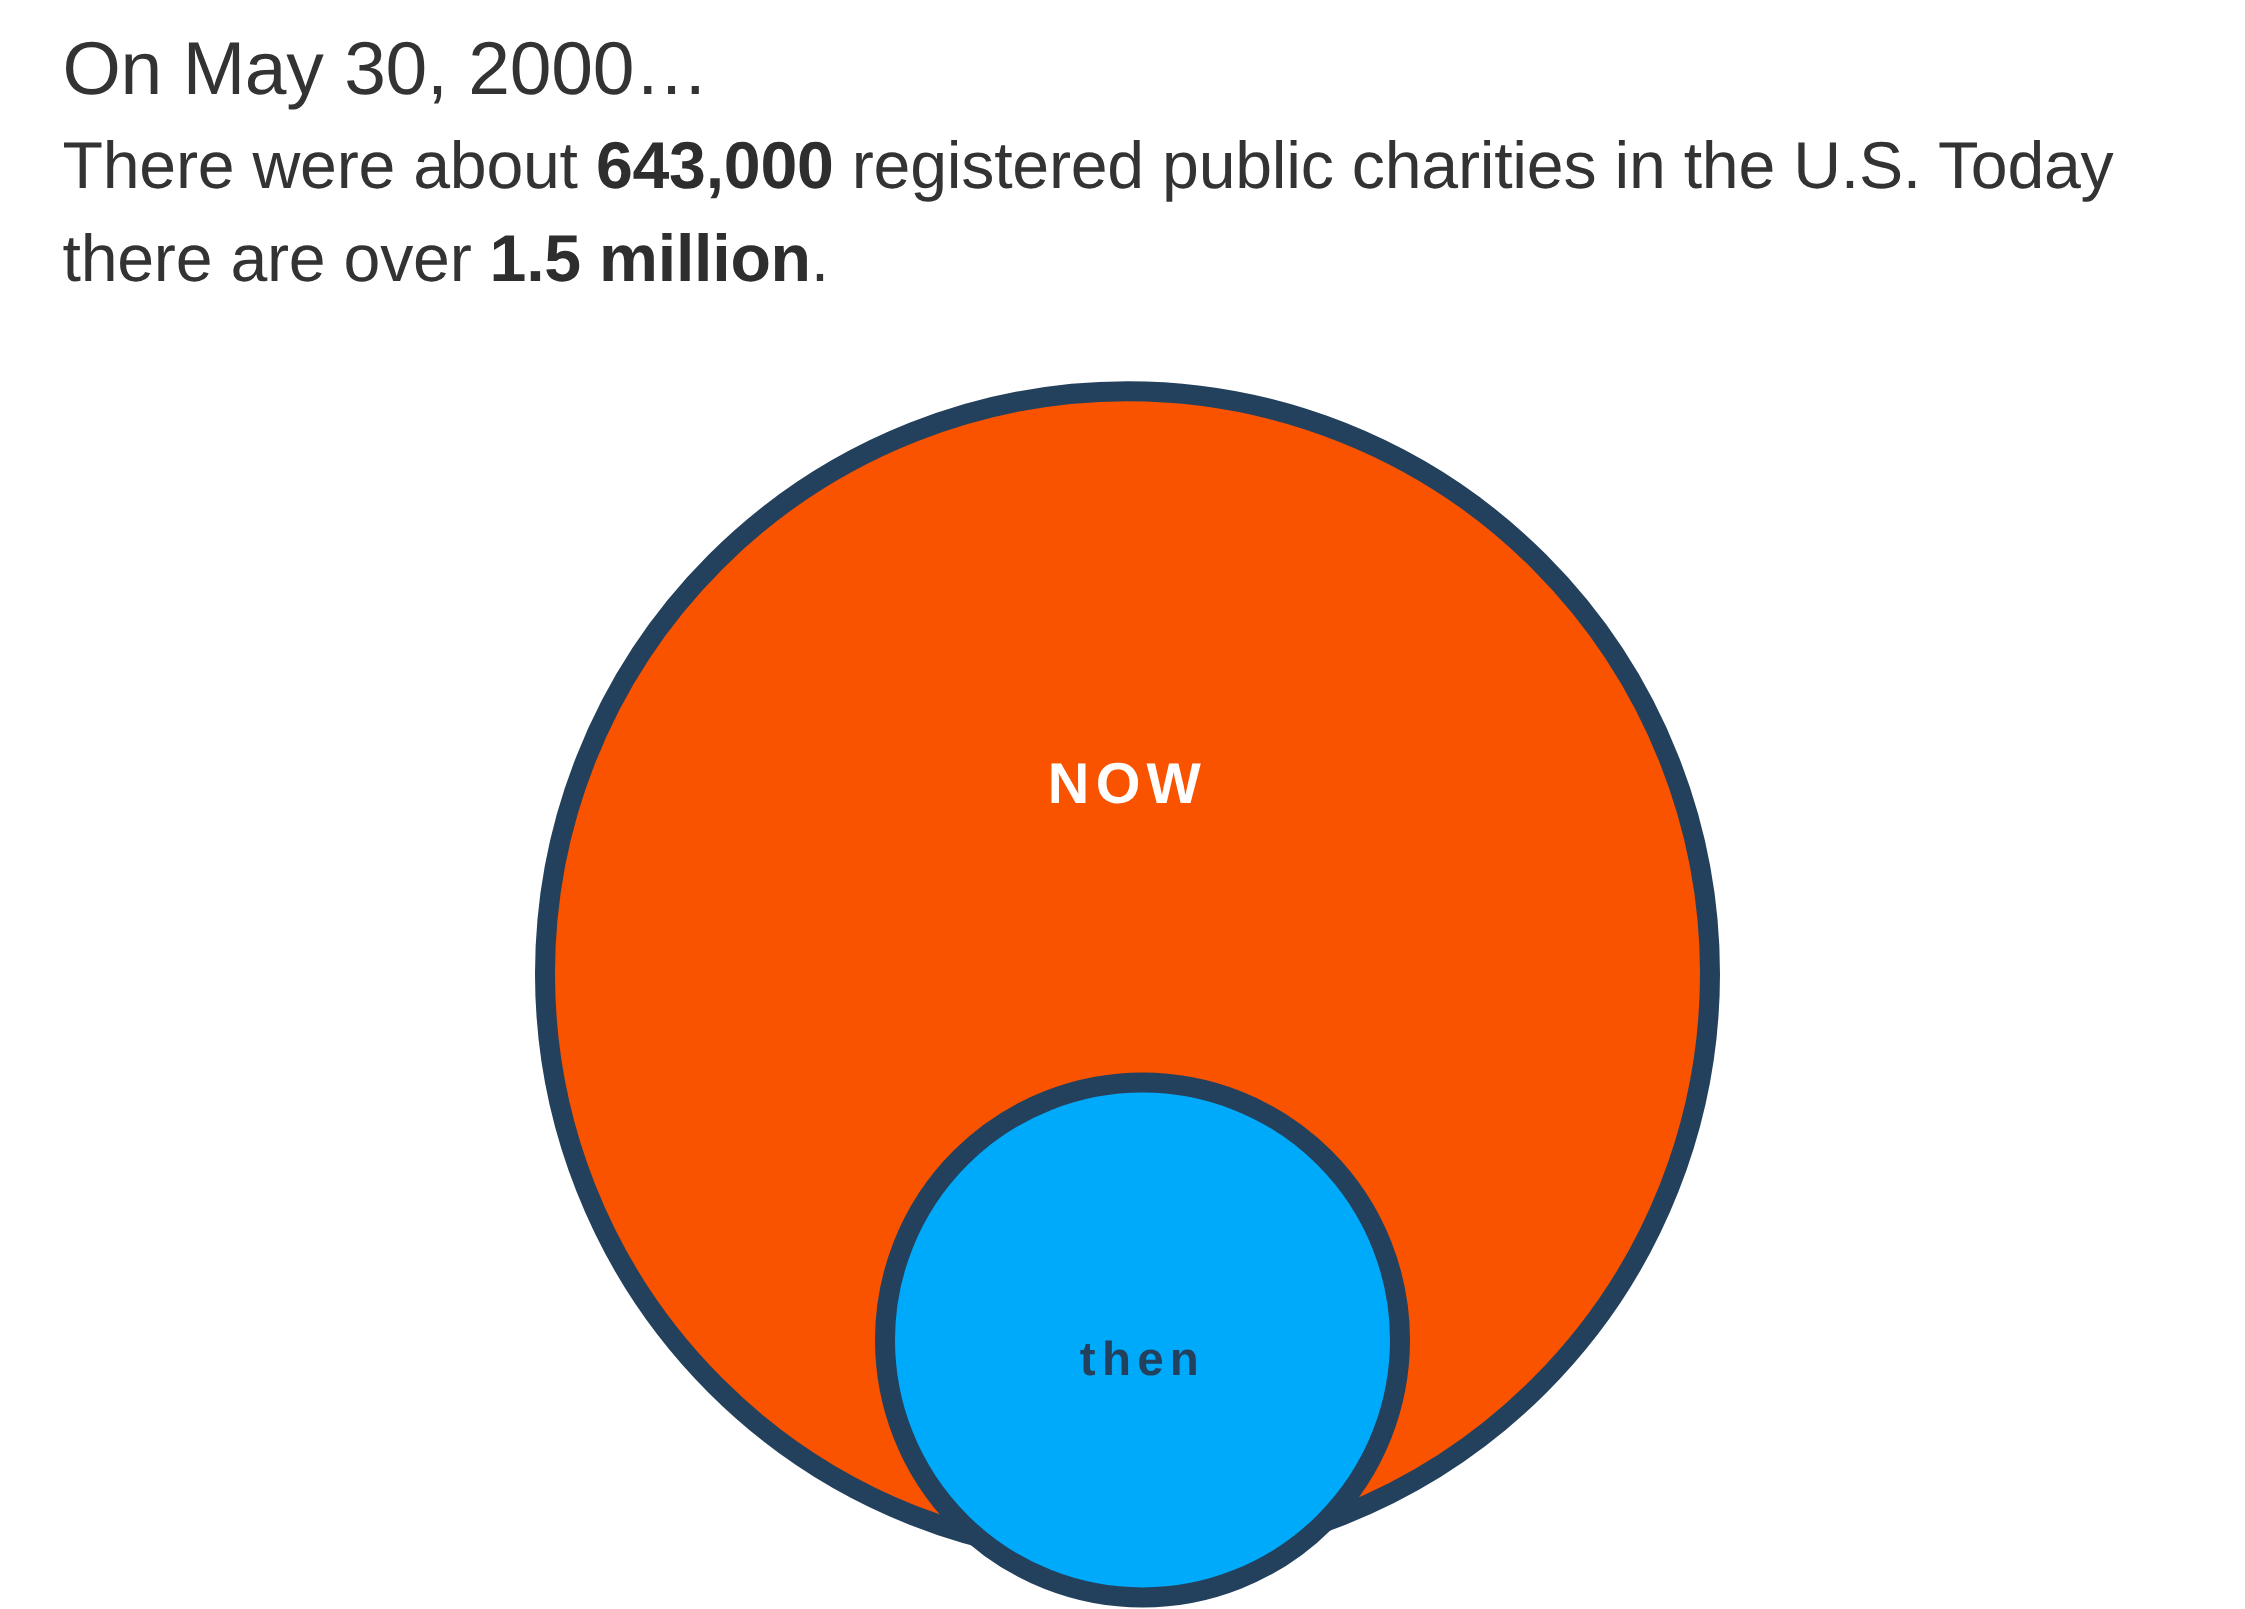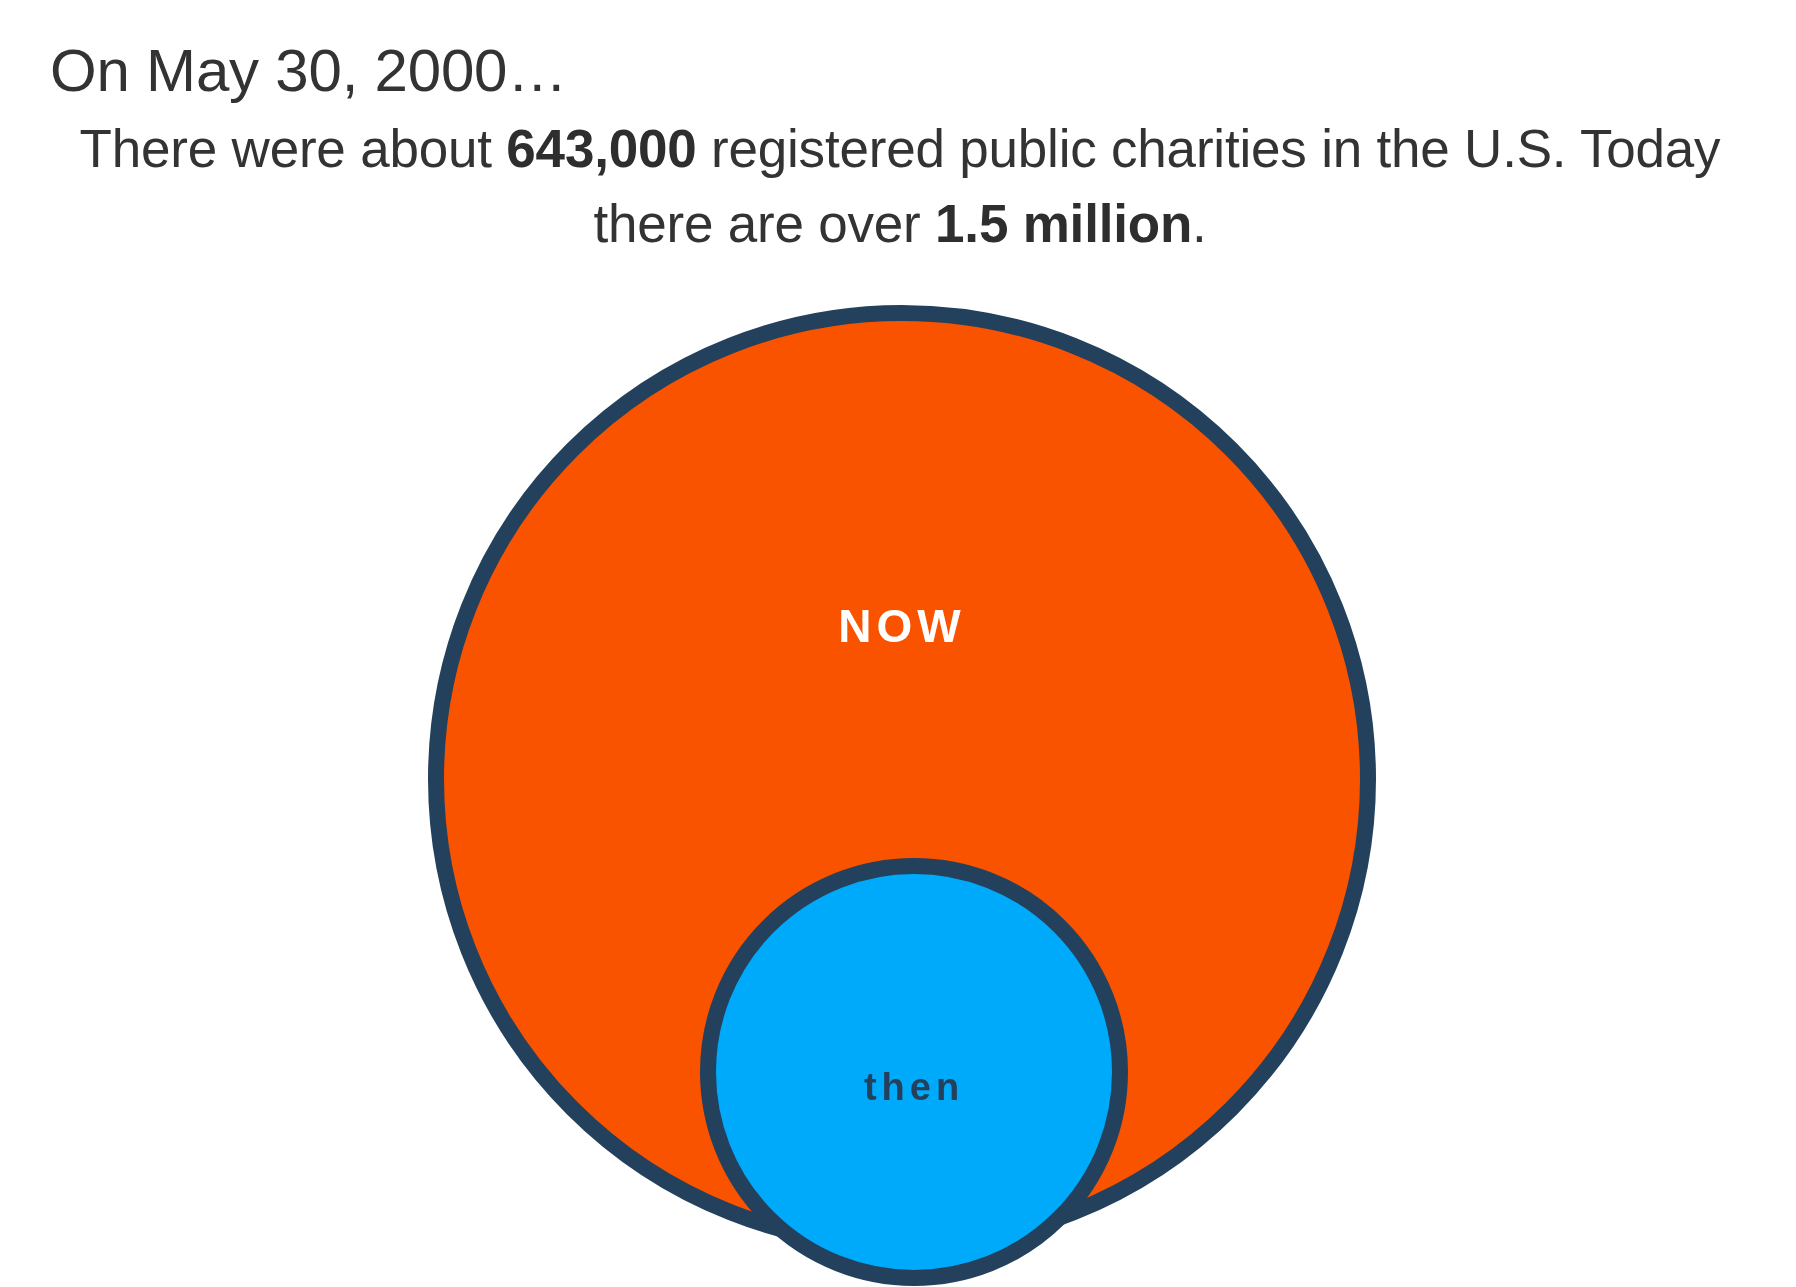--- a/index.html
+++ b/index.html
@@ -18,41 +18,39 @@
     background: #ffffff;
     overflow: hidden;
   }
 
   
   #text-block {
     position: absolute;
     left: 50px;
     top: 18px;
     width: 1720px;
-    margin-top: 16px;
   }
   #headline {
     font-size: 60px;
     font-weight: 400;
     line-height: 1.22;
     color: #333333;
     letter-spacing: -0.2px;
     margin: 0;
     white-space: nowrap;
   }
   #body-copy {
     font-size: 53px;
     font-weight: 400;
     line-height: 1.42;
     color: #333333;
     letter-spacing: -0.2px;
     margin: 0;
     margin-top: 4px;
     max-width: 1700px;
-    text-align: center;
   }
   #body-copy .em {
     font-weight: 700;
     color: #2e2e2e;
   }
 
   
   #venn-wrap {
     position: absolute;
     left: 0;

